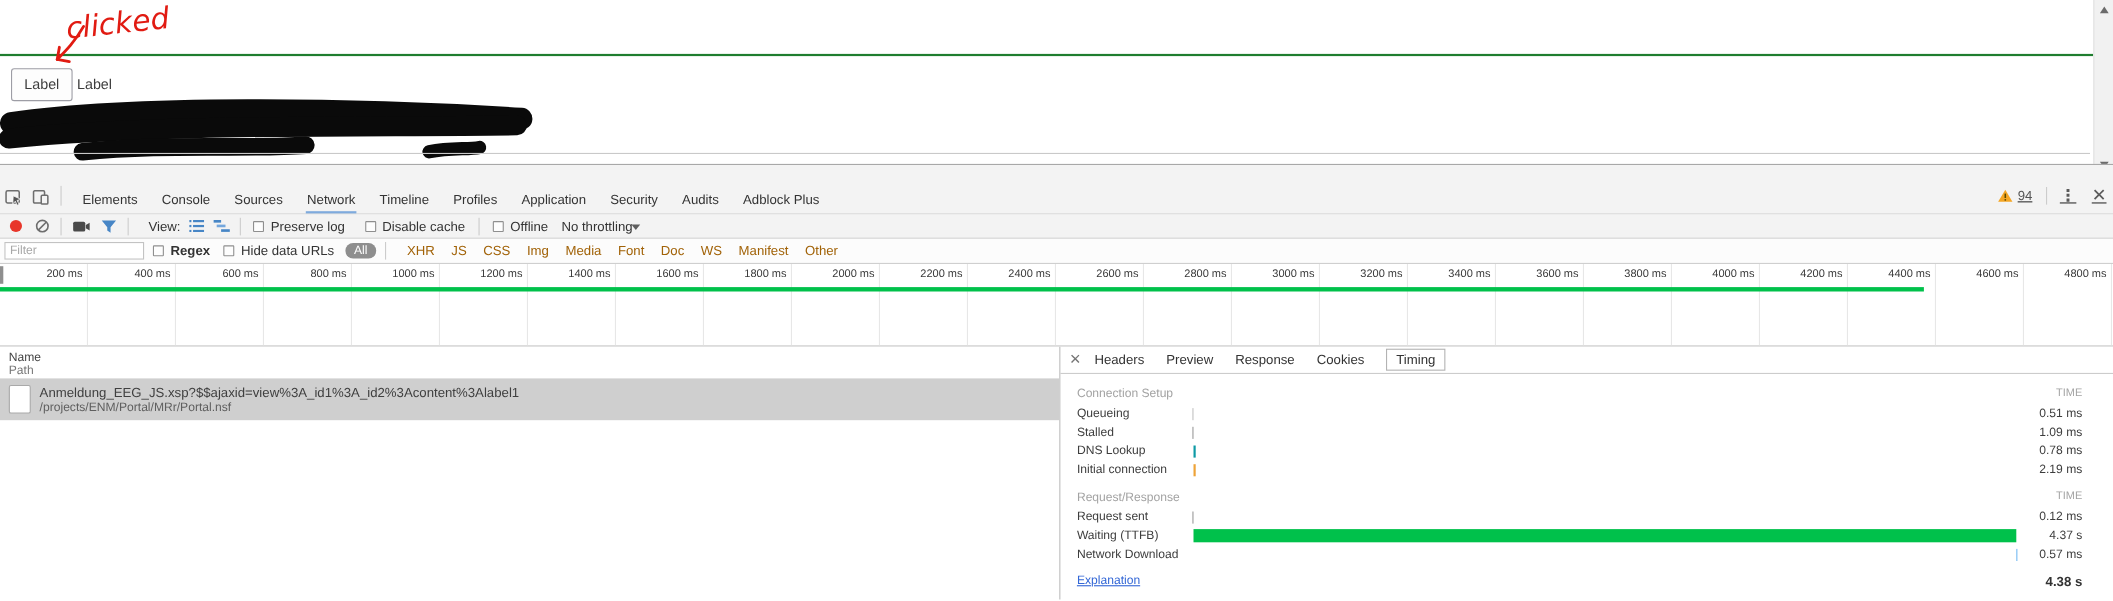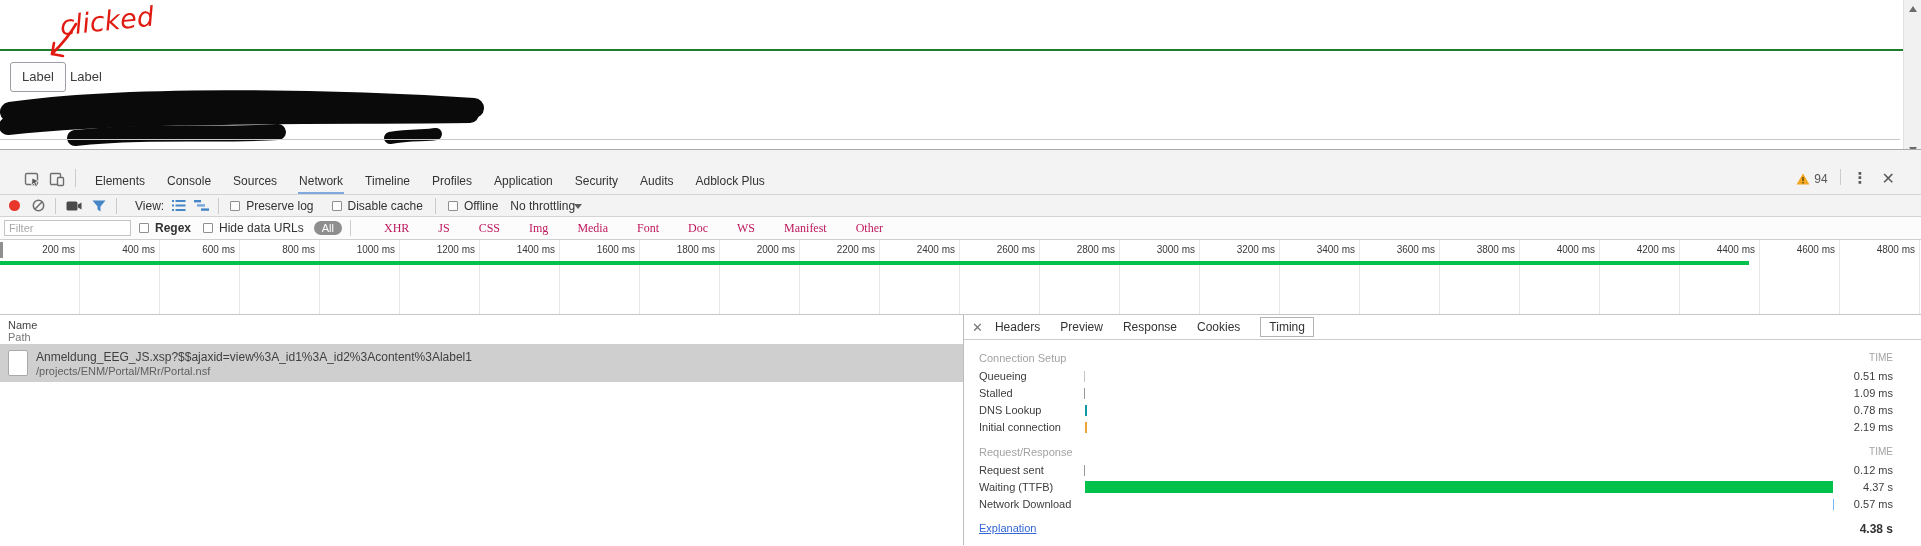--- a/index.html
+++ b/index.html
@@ -20,47 +20,47 @@
                     background:#f1f1f1; border-left:1px solid #e2e2e2; }
   .sb-arrow { position:absolute; left:5px; width:0; height:0; border-left:4px solid transparent; border-right:4px solid transparent; }
   .sb-up   { top:6px;    border-bottom:6px solid #6b6b6b; }
   .sb-down { bottom:5px; border-top:6px solid #6b6b6b; }
 
   
   .devtools { position:absolute; left:0; top:149px; width:1921px; height:397px;
               border-top:1px solid #a8a8a8; background:#fff; font-size:12px; color:#333; }
 
   .dt-tabbar { height:45px; background:#f3f3f3; border-bottom:1px solid #d4d4d4;
-               display:flex; align-items:flex-end; padding:0 20px; }
+               display:flex; align-items:flex-end; padding:0 0; }
   .dt-tabbar .icon-btn { margin:0 4px 7px 4px; }
   .dt-tabbar-divider { width:1px; height:18px; background:#ccc; margin:0 8px 7px 6px; }
   .dt-tab { position:relative; margin:0 10px; padding:6px 1px; color:#333; cursor:default; }
   .dt-tab.selected::after { content:""; position:absolute; left:0; right:0; bottom:0; height:2px; background:#7eaadd; }
-  .dt-tab-right { margin-left:auto; display:flex; margin-bottom:6px; }
+  .dt-tab-right { margin-left:auto; display:flex; align-items:center; margin-bottom:6px;text-decoration:underline; }
   .warn-badge { display:flex; align-items:center; margin-right:8px; }
   .warn-count { margin-left:4px; color:#555; font-size:12px; }
   .kebab { color:#5a5a5a; font-size:15px; font-weight:bold; padding:0 8px; letter-spacing:0; }
   .dt-close { color:#5a5a5a; font-size:16px; padding:0 6px; }
   .bar-divider-v { width:1px; height:16px; background:#ccc; margin:0 4px; }
 
   .dt-toolbar { position:relative; height:22px; background:#f3f3f3; border-bottom:1px solid #d4d4d4;
                 display:flex; align-items:center; }
   .record-dot { width:11px; height:11px; border-radius:50%; background:#e8362a; margin-left:9px; }
   .toolbar-txt { color:#333; font-size:12px; }
   .cb { width:10px; height:10px; border:1px solid #8f8f8f; background:#fdfdfd; border-radius:1px; display:inline-block; }
   .throttle-arrow { position:absolute; left:574px; top:9px; width:0; height:0;
                     border-left:4px solid transparent; border-right:4px solid transparent; border-top:5px solid #5f5f5f; }
 
   .dt-filterbar { height:23px; background:#fcfcfc; border-bottom:1px solid #cfcfcf;
                   display:flex; align-items:center; }
   .filter-input { width:127px; height:16px; margin-left:4px; border:1px solid #c3c3c3;
                   font-size:11px; padding:0 4px; color:#333; font-family:inherit; }
   .filter-input::placeholder { color:#a8a8a8; }
   .chip-all { background:#8e8e8e; color:#fff; border-radius:9px; padding:1px 8px; font-size:11px; margin-left:10px; }
-  .type-chip { margin-left:29px; color:#be185d; font-size:12px;font-family:Liberation Serif, serif; }
+  .type-chip { margin-left:15px; color:#a16207; font-size:12px; }
   .small-label { font-size:12px; color:#333; }
 
   .dt-ruler { position:relative; height:75px; background:#fff; border-bottom:1px solid #c6c6c6; overflow:hidden; }
   .ruler-col { position:absolute; top:0; height:74px; width:80px; border-right:1px solid #e7e7e7;
                font-size:10px; color:#3a3a3a; text-align:right; padding:4px 4px 0 0; }
   .ruler-origin { position:absolute; left:0; top:2px; width:3px; height:16px; background:#8f8f8f; }
   .wf-bar { position:absolute; top:21px; height:4px; left:0; }
 
   .dt-main { display:flex; height:230px; }
   .dt-left { position:relative; width:963px; }

